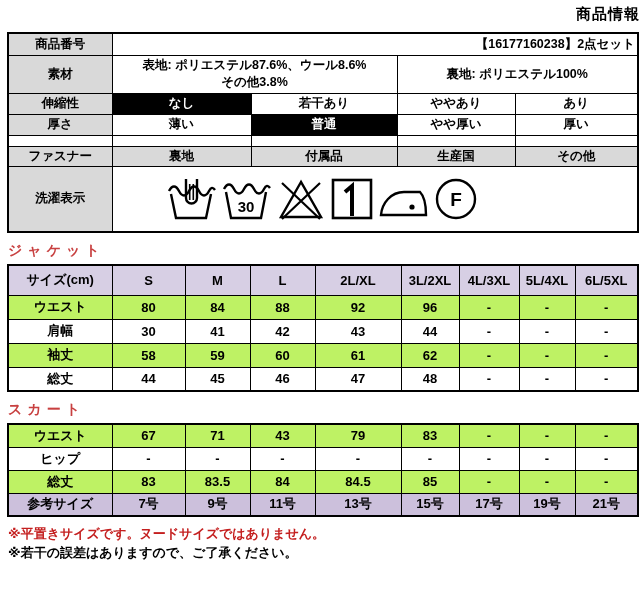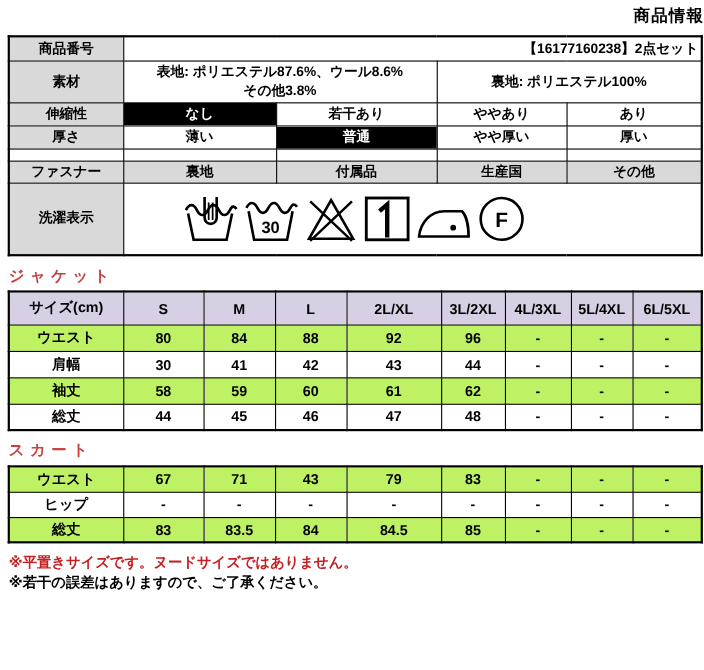--- a/index.html
+++ b/index.html
@@ -254,20 +254,31 @@
     <td>総丈</td>
     <td>83</td>
     <td>83.5</td>
     <td>84</td>
     <td>84.5</td>
     <td>85</td>
     <td>-</td>
     <td>-</td>
     <td>-</td>
   </tr>
+  <tr class="purple-row">
+    <td>参考サイズ</td>
+    <td>7号</td>
+    <td>9号</td>
+    <td>11号</td>
+    <td>13号</td>
+    <td>15号</td>
+    <td>17号</td>
+    <td>19号</td>
+    <td>21号</td>
+  </tr>
 </tbody>
   </table>
 
 <div class="notes">
   <div class="note-red">※平置きサイズです。ヌードサイズではありません。</div>
   <div>※若干の誤差はありますので、ご了承ください。</div>
 
 </div>
 
 </body></html>

